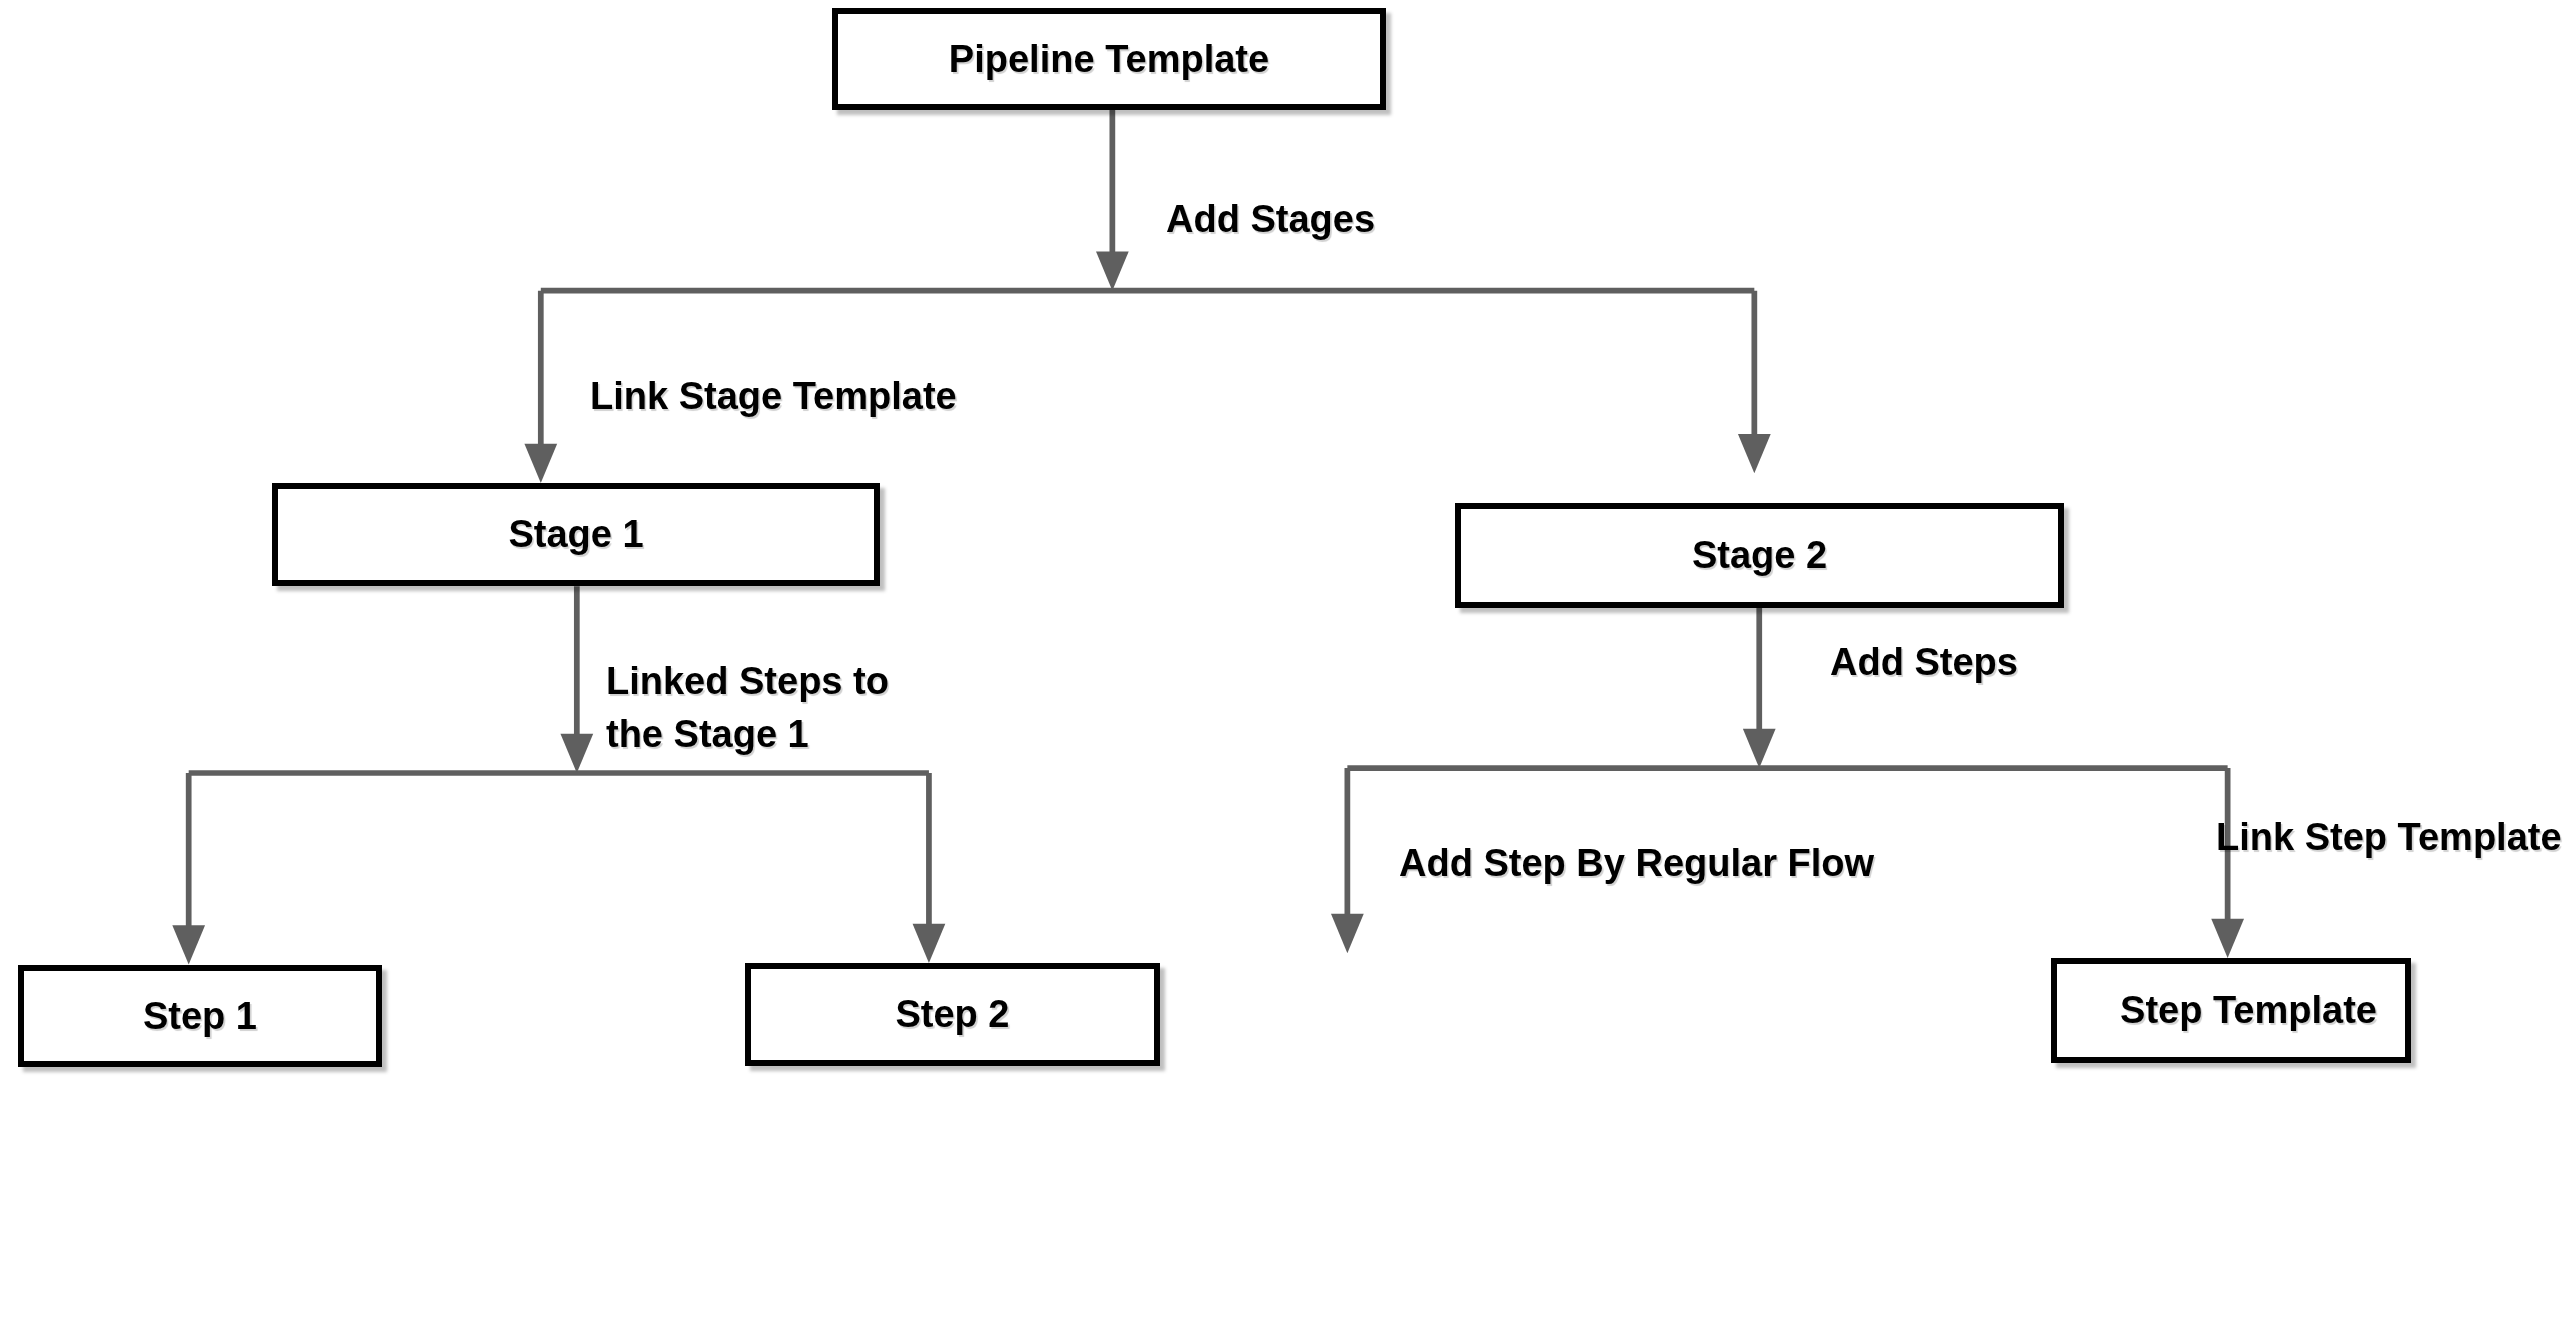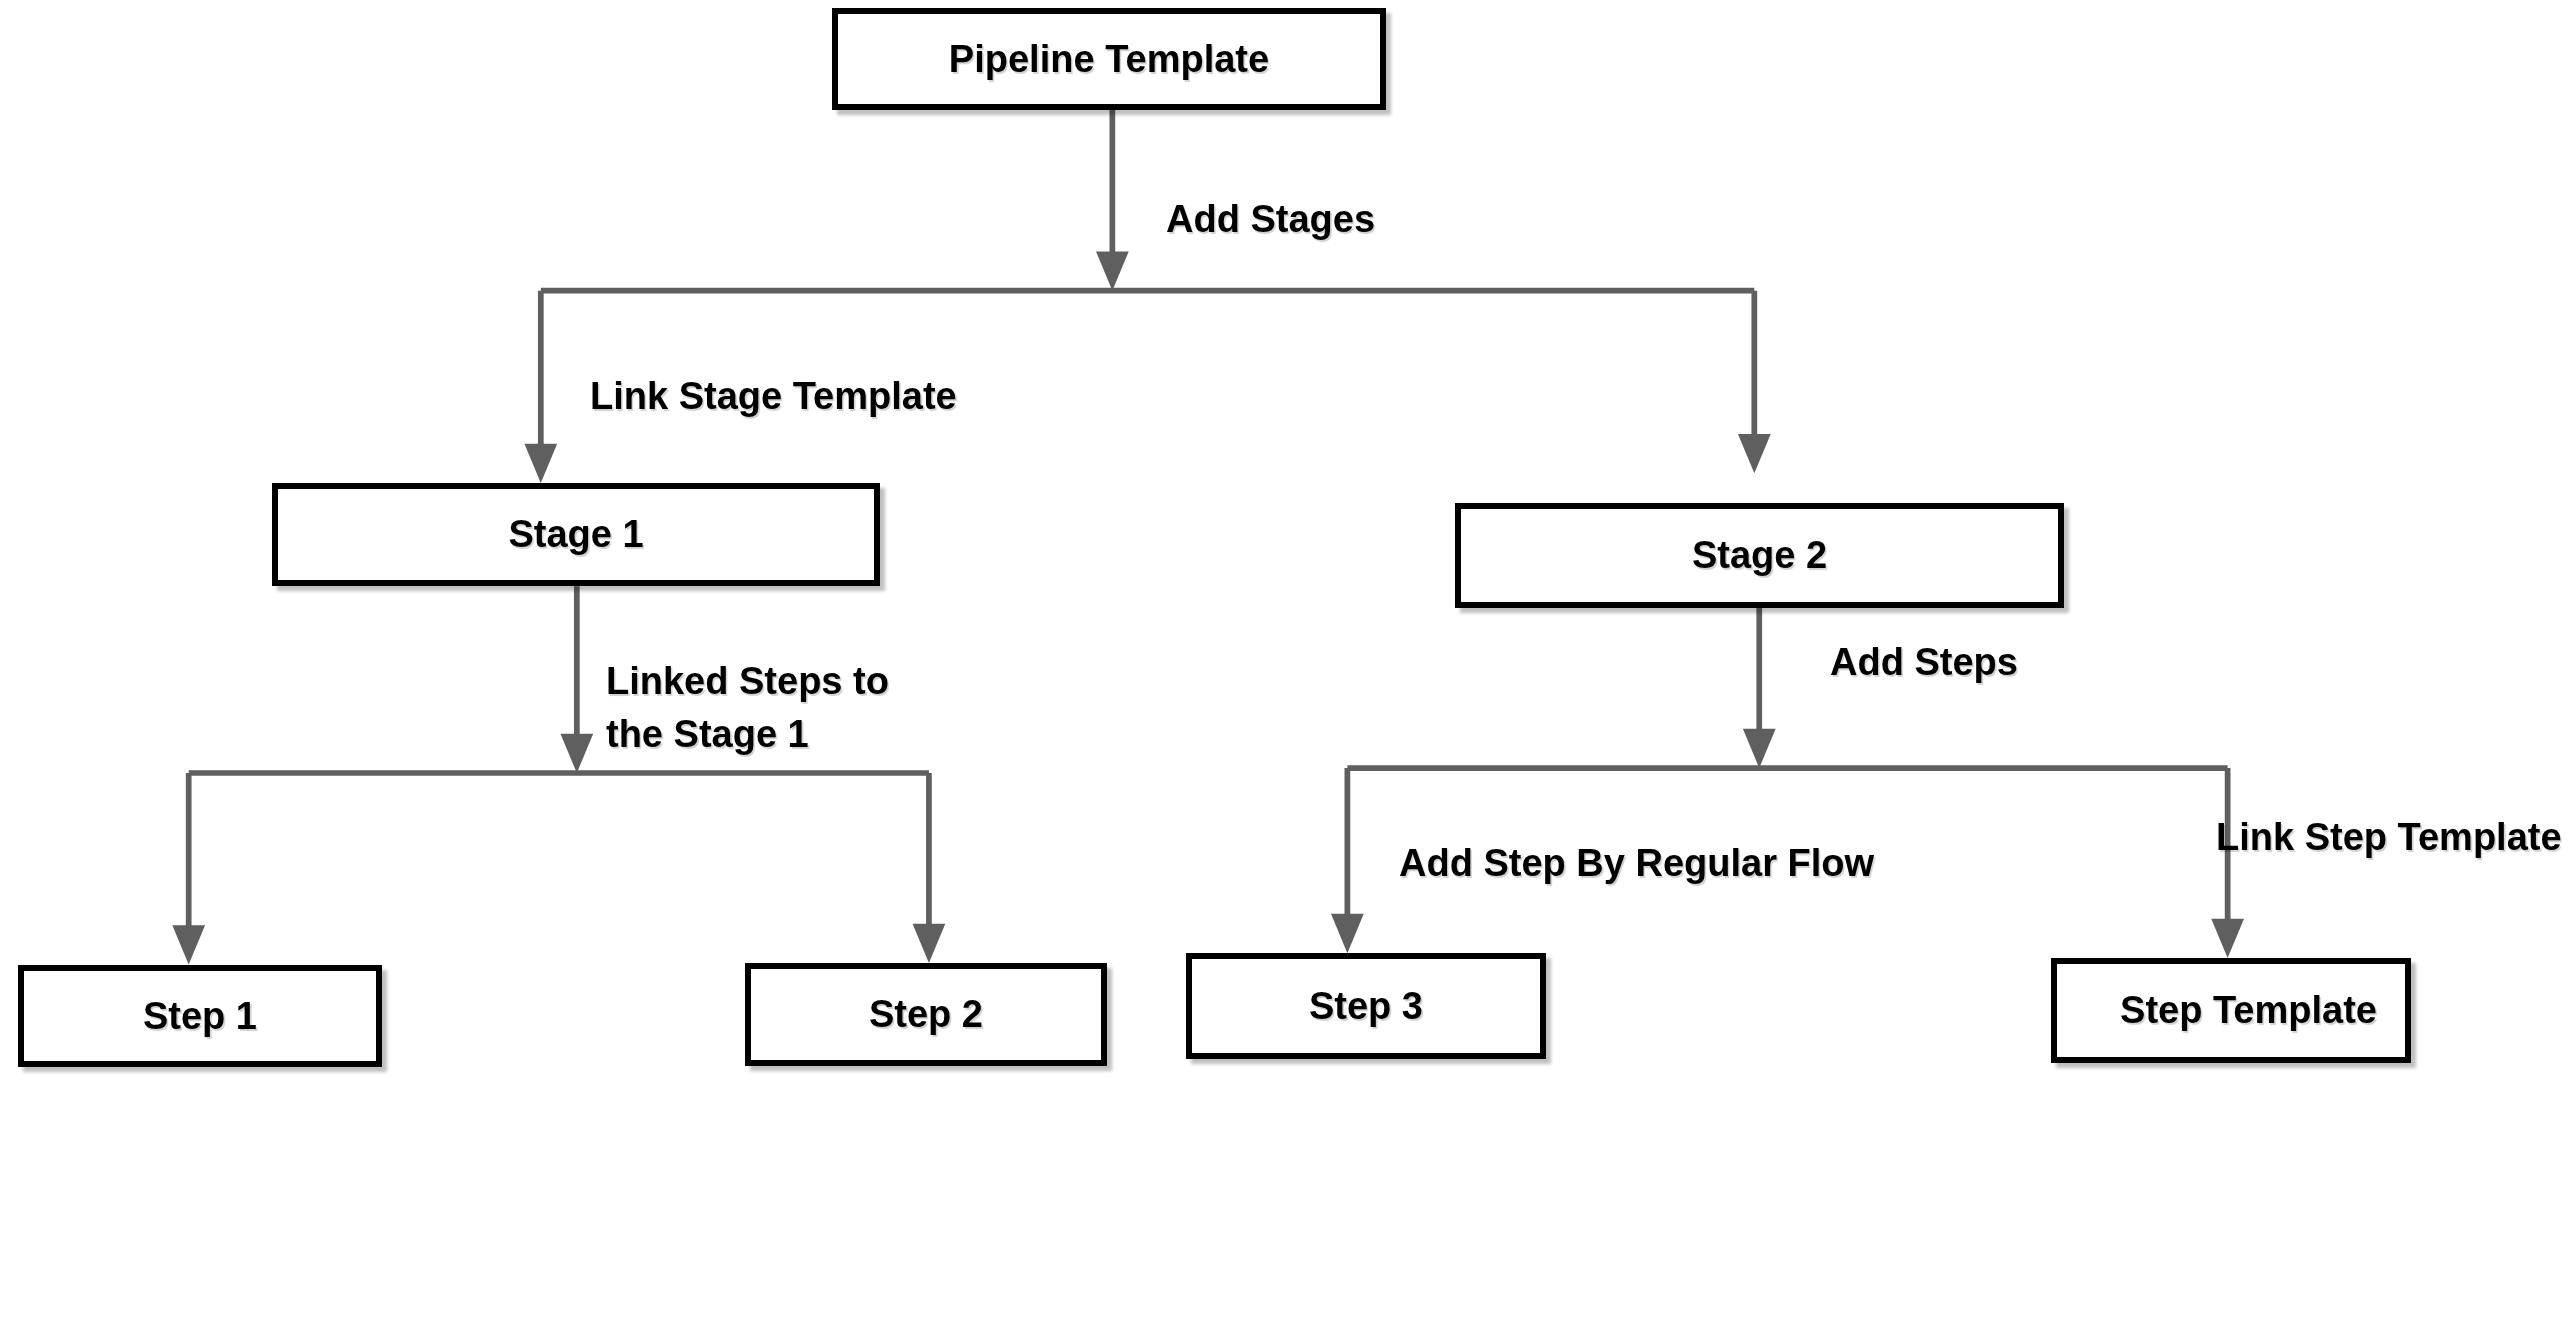--- a/index.html
+++ b/index.html
@@ -47,21 +47,21 @@
     line-height: 1.4;
   }
   .edge-label.wrap {
     white-space: normal;
   }
   
   #node-pipeline-template { left: 832px; top: 8.2px;  width: 554px; height: 102px; }
   #node-stage-1           { left: 272px;  top: 483px; width: 608px; height: 103px; }
   #node-stage-2           { left: 1455px; top: 473px; width: 609px; height: 105px; margin-top: 30px; }
   #node-step-1            { left: 18px;   top: 965px; width: 364px; height: 102px; }
-  #node-step-2            { left: 745px;  top: 963px; width: 362px; height: 103px; }
+  #node-step-2            { left: 745px;  top: 963px; width: 415px; height: 103px; }
   #node-step-3            { left: 1186px; top: 953px; width: 360px; height: 106px; }
   #node-step-template     { left: 2051px; top: 958px; width: 360px; height: 105px; padding-left: 35px; }
   
   #label-add-stages                { left: 1166px; top: 193px; }
   #label-link-stage-template       { left: 590px;  top: 370px; }
   #label-add-stage-by-regular-flow { left: 1782px; top: 357px; }
   #label-linked-steps-to-stage-1   { left: 606px;  top: 655px; width: 288px; }
   #label-add-steps                 { left: 1830px; top: 636px; }
   #label-add-step-by-regular-flow  { left: 1399px; top: 837px; }
   #label-link-step-template        { left: 2216px; top: 811px; }
@@ -119,23 +119,20 @@
   </div>
   <div class="node" id="node-stage-2">
     <span>Stage 2</span>
   </div>
   <div class="node" id="node-step-1">
     <span>Step 1</span>
   </div>
   <div class="node" id="node-step-2">
     <span>Step 2</span>
   </div>
-  <div class="node" id="node-step-3">
-    <span>Step 3</span>
-  </div>
   <div class="node" id="node-step-template">
     <span>Step Template</span>
   </div>
 
   <div class="edge-label" id="label-add-stages">Add Stages</div>
   <div class="edge-label" id="label-link-stage-template">Link Stage Template</div>
   <div class="edge-label wrap" id="label-linked-steps-to-stage-1">Linked Steps to the Stage 1</div>
   <div class="edge-label" id="label-add-steps">Add Steps</div>
   <div class="edge-label" id="label-add-step-by-regular-flow">Add Step By Regular Flow</div>
   <div class="edge-label" id="label-link-step-template">Link Step Template</div>

